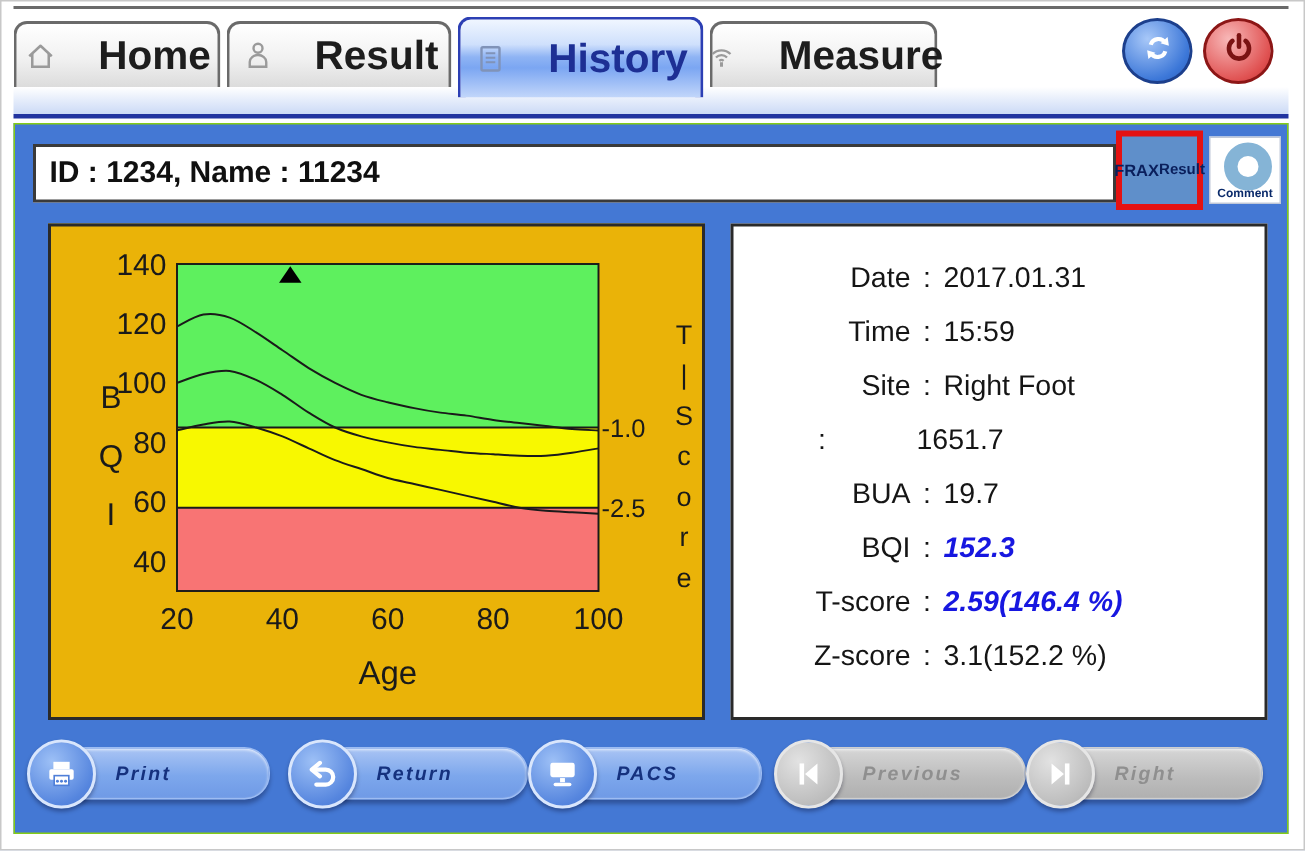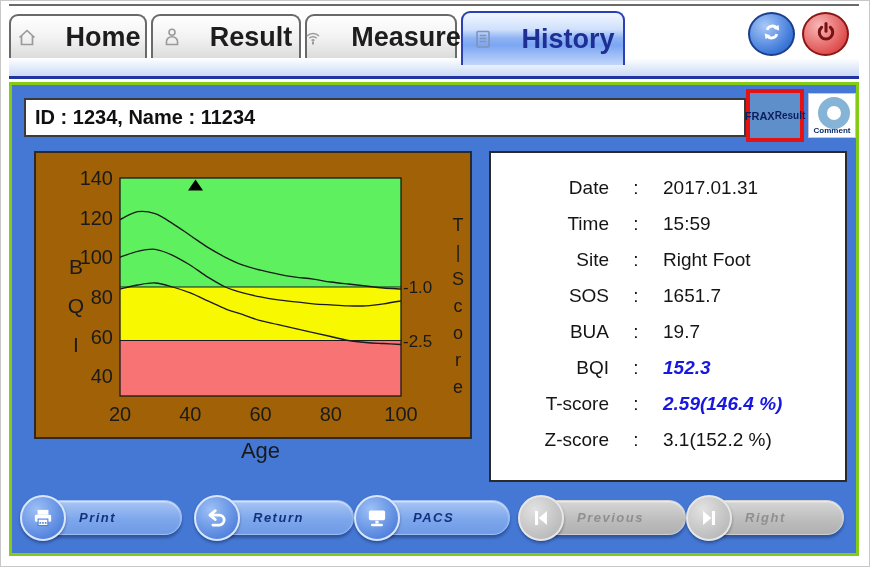--- a/index.html
+++ b/index.html
@@ -22,38 +22,38 @@
               display:flex; align-items:center; justify-content:center; }
   .btn-refresh { right:64px; background:radial-gradient(circle at 35% 30%,#a8c8f8,#3c77d8 70%,#2a5cb4); border:2px solid #1c3f8c; }
   .btn-power   { right:10px; background:radial-gradient(circle at 35% 30%,#f8b8b8,#e05252 70%,#c03030); border:2px solid #8c1616; }
 
   
   .toolstrip { position:absolute; left:8px; top:57px; right:10px; height:21px; z-index:1;
                background:linear-gradient(180deg,#ffffff 0%,#e7eefb 45%,#ccdaf6 100%);
                border-bottom:3px solid #2234a0; }
 
   
-  .main { position:absolute; left:8px; top:81px; right:10px; bottom:10px; background:#4478d4; border:3px solid #84cc16;padding-left:13px; }
+  .main { position:absolute; left:8px; top:81px; right:10px; bottom:10px; background:#4478d4; border:1px solid #84cc16;padding-left:13px; }
 
   .idbar { position:absolute; left:12px; top:13px; width:722px; height:39px; background:#fff; border:2px solid #3a3a3a;
            display:flex; align-items:center; padding-left:9px; font-size:20px; font-weight:600; color:#101010; }
 
   .fraxbtn { position:absolute; left:734px; top:4px; width:58px; height:53px; border:4px solid #e41212; background:#5f8fca;
              display:flex; flex-direction:row; align-items:center; justify-content:center; cursor:pointer; }
   .fraxbtn .l1 { font-size:11px; font-weight:700; color:#0a1f5c; line-height:12px; }
   .fraxbtn .l2 { font-size:10px; font-weight:700; color:#0a1f5c; line-height:12px; }
 
   .commentbtn { position:absolute; left:796px; top:8px; width:48px; height:45px; background:#fff; border:1px solid #c0c8d8; cursor:pointer; }
   .commentbtn .donut { position:absolute; left:9px; top:3px; width:32px; height:32px; border-radius:50%; border:9px solid #85b4d6; }
   .commentbtn .clabel { position:absolute; left:0; bottom:2px; width:100%; text-align:center; font-size:8px; font-weight:700; color:#0a2a6a; }
 
-  .chartpanel { position:absolute; left:22px; top:66px; width:438px; height:288px; background:#a16207; border:2px solid #2a2a2a; }
+  .chartpanel { position:absolute; left:22px; top:66px; width:438px; height:331px; background:#eab308; border:2px solid #2a2a2a; }
   .resultpanel { position:absolute; left:477px; top:66px; width:358px; height:331px; background:#fff; border:2px solid #2a2a2a;
                  padding-top:17px; }
-  .rrow { display:grid; grid-template-columns:118px 14px 1fr; column-gap:20px; height:36px; align-items:center;
+  .rrow { display:grid; grid-template-columns:118px 14px 1fr; column-gap:4px; height:36px; align-items:center;
           font-size:19px; color:#151515; }
   .rrow .lbl { text-align:right; }
   .rrow .sep { text-align:center; }
   .rrow .val { text-align:left; }
   .rrow .val.hl { color:#1717e0; font-weight:700;font-style:italic; }
 
   
   .footer { position:absolute; left:0; top:410px; width:100%; height:50px;font-style:italic; }
   .pillbtn { position:absolute; height:48px; cursor:pointer; }
   .pillbtn .pill { position:absolute; left:22px; top:5px; height:35px; border-radius:17px;
@@ -85,33 +85,33 @@
           </svg></span>
         <span>Home</span>
       </div>
       <div class="tab t-patient">
         <span class="ticon"><svg width="24" height="24" viewBox="0 0 24 24">
             <circle cx="12" cy="7.2" r="3" fill="none" stroke="#9a9a9a" stroke-width="1.6"></circle>
             <path d="M6.5 19.5 v-3.2 a5.5 4.6 0 0 1 11 0 v3.2 z" fill="none" stroke="#9a9a9a" stroke-width="1.6"></path>
           </svg></span>
         <span>Result</span>
       </div>
+      <div class="tab t-history selected">
+        <span class="ticon"><svg width="24" height="24" viewBox="0 0 24 24">
+            <rect x="6" y="4.5" width="12" height="15.5" rx="1" fill="none" stroke="#8093b8" stroke-width="1.6"></rect>
+            <path d="M8.8 8.5 h6.4 M8.8 11.5 h6.4 M8.8 14.5 h6.4" stroke="#8093b8" stroke-width="1.4"></path>
+          </svg></span>
+        <span>History</span>
+      </div>
       <div class="tab t-measure">
         <span class="ticon"><svg width="24" height="24" viewBox="0 0 24 24">
             <path d="M6 11 a8.5 8.5 0 0 1 12 0 M8.3 13.3 a5.2 5.2 0 0 1 7.4 0 M10.6 15.6 a2 2 0 0 1 2.8 0" fill="none" stroke="#9a9a9a" stroke-width="1.5"></path>
             <rect x="11" y="16.5" width="2" height="3" fill="#9a9a9a"></rect>
           </svg></span>
         <span>Measure</span>
-      </div>
-      <div class="tab t-history selected">
-        <span class="ticon"><svg width="24" height="24" viewBox="0 0 24 24">
-            <rect x="6" y="4.5" width="12" height="15.5" rx="1" fill="none" stroke="#8093b8" stroke-width="1.6"></rect>
-            <path d="M8.8 8.5 h6.4 M8.8 11.5 h6.4 M8.8 14.5 h6.4" stroke="#8093b8" stroke-width="1.4"></path>
-          </svg></span>
-        <span>History</span>
       </div>
       <div class="roundbtn btn-refresh">
       <span id="ic-refresh"><svg width="26" height="26" viewBox="0 0 24 24">
             <path d="M7.5 10 a5 5 0 0 1 9 -1.2" fill="none" stroke="#fff" stroke-width="2.6"></path>
             <polygon points="17.9,5.2 18.7,10.6 13.6,9.1" fill="#fff"></polygon>
             <path d="M16.5 14 a5 5 0 0 1 -9 1.2" fill="none" stroke="#fff" stroke-width="2.6"></path>
             <polygon points="6.1,18.8 5.3,13.4 10.4,14.9" fill="#fff"></polygon>
           </svg></span>
     </div>
     <div class="roundbtn btn-power">
@@ -187,21 +187,20 @@
           <span class="lbl">Time</span>
           <span class="sep">:</span>
           <span class="val">15:59</span>
         </div>
         <div class="rrow">
           <span class="lbl">Site</span>
           <span class="sep">:</span>
           <span class="val">Right Foot</span>
         </div>
         <div class="rrow">
-          <span class="lbl">SOS</span>
           <span class="sep">:</span>
           <span class="val">1651.7</span>
         </div>
         <div class="rrow">
           <span class="lbl">BUA</span>
           <span class="sep">:</span>
           <span class="val">19.7</span>
         </div>
         <div class="rrow">
           <span class="lbl">BQI</span>

